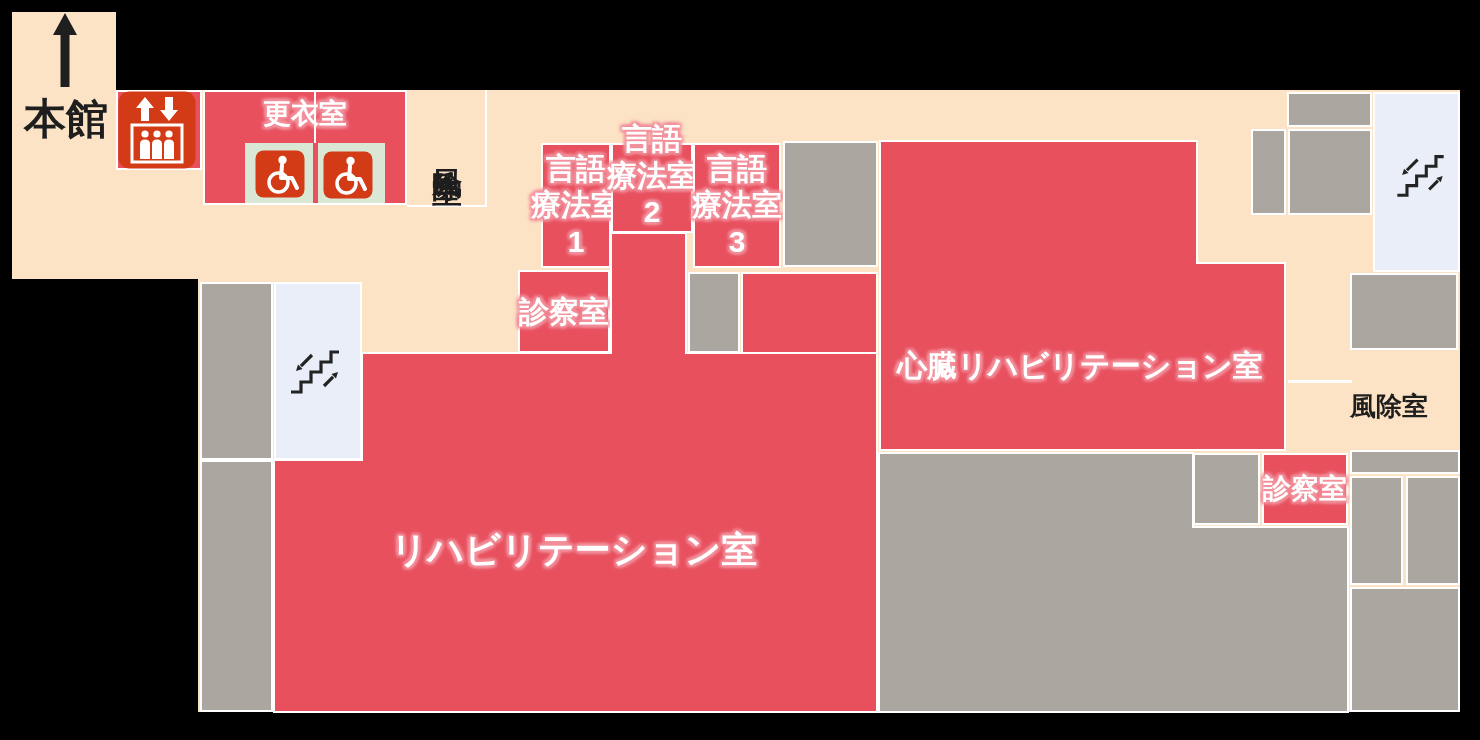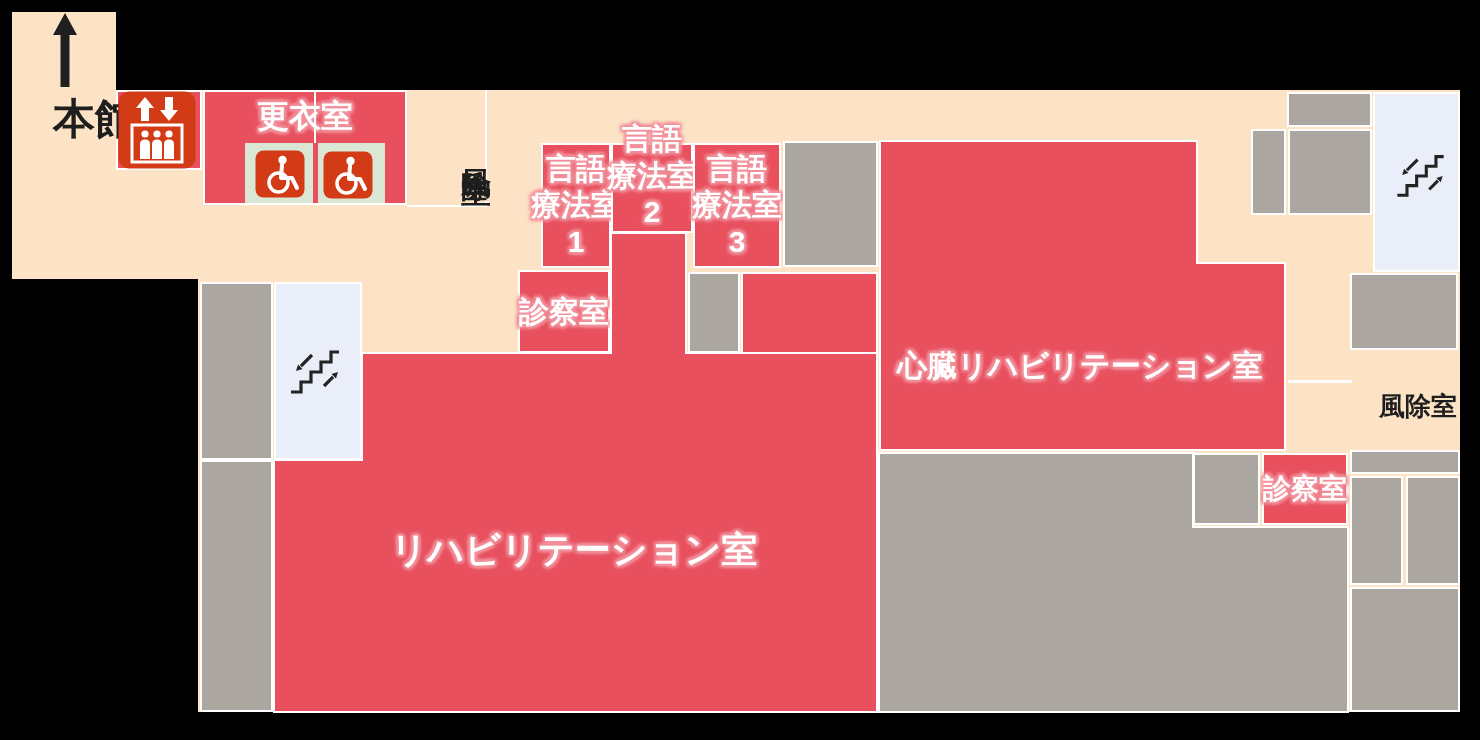--- a/index.html
+++ b/index.html
@@ -9,35 +9,35 @@
   .room{position:absolute;box-sizing:border-box;border:2px solid #fff;}
   .room.no-border{border:none;}
   .room.rb-only{border:none;border-right:2px solid #fff;border-bottom:2px solid #fff;}
   .wall-line{position:absolute;background:#fff;}
   .map-label{position:absolute;font-weight:bold;text-align:center;white-space:nowrap;line-height:1.22;transform:translate(-50%,-50%);}
   .map-label.top-anchor{transform:translate(-50%,0);}
   .map-label .ln{display:block;}
   .map-label.light{color:#fff;
     text-shadow:0 0 4px #F2919C,0 0 4px #F2919C,0 0 6px #F2919C,
       2px 2px 3px #F2919C,-2px -2px 3px #F2919C,2px -2px 3px #F2919C,-2px 2px 3px #F2919C;}
-  .map-label.dark{color:#1e1e1e;text-shadow:none;margin-left:29px;}
+  .map-label.dark{color:#1e1e1e;text-shadow:none;}
   .map-label.vertical{writing-mode:vertical-rl;text-orientation:upright;letter-spacing:2px;line-height:1;}
   .icon{position:absolute;}
   .icon svg{display:block;width:100%;height:100%;}
 </style>
 </head>
 <body>
 
 <div class="stage" style="width: 1480px; height: 740px; background: rgb(0, 0, 0);">
     <svg width="1480" height="740" class="layer">
       <polygon points="12,12 116,12 116,90 1460,90 1460,712 198,712 198,279 12,279" fill="#FCE3C5"></polygon>
     </svg>
     <div class="room" style="left: 116px; top: 90px; width: 86px; height: 80px; background: rgb(232, 80, 94);"></div>
     <div class="room" style="left: 203px; top: 90px; width: 204px; height: 115px; background: rgb(232, 80, 94);"></div>
-    <div class="map-label light top-anchor" style="font-size: 32px; left: 305px; top: 97px;">
+    <div class="map-label light top-anchor" style="font-size: 28px; left: 305px; top: 97px;">
       <span class="ln">更衣室</span>
     </div>
     <div class="room no-border" style="left: 245px; top: 143px; width: 68px; height: 60px; background: rgb(217, 231, 212);"></div>
     <div class="room no-border" style="left: 318px; top: 143px; width: 67px; height: 60px; background: rgb(217, 231, 212);"></div>
     <div class="room rb-only" style="left: 407px; top: 90px; width: 80px; height: 117px; background: rgb(252, 227, 197);"></div>
     <div class="map-label dark vertical" style="font-size: 30px; left: 447px; top: 148.5px;">
       <span class="ln">風除室</span>
     </div>
     <div class="room" style="left: 541px; top: 143px; width: 70px; height: 125px; background: rgb(232, 80, 94);"></div>
     <div class="map-label light" style="font-size: 30px; left: 576px; top: 205.5px;">

